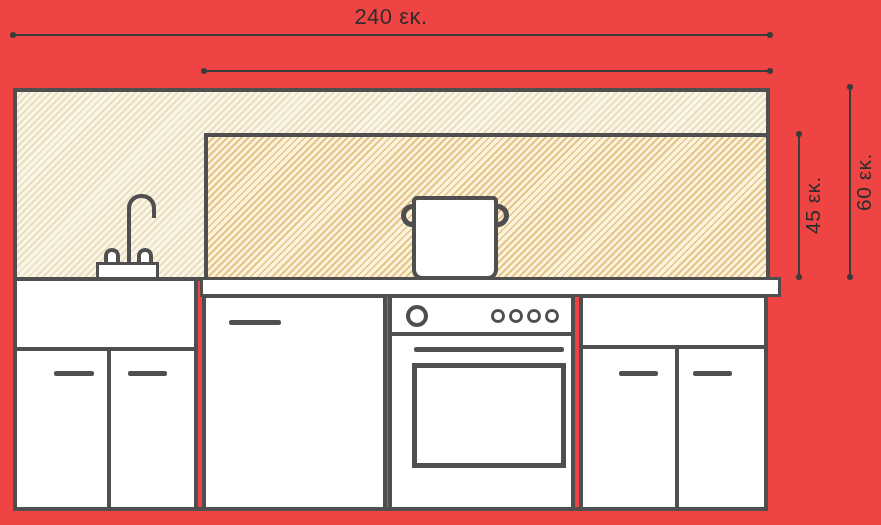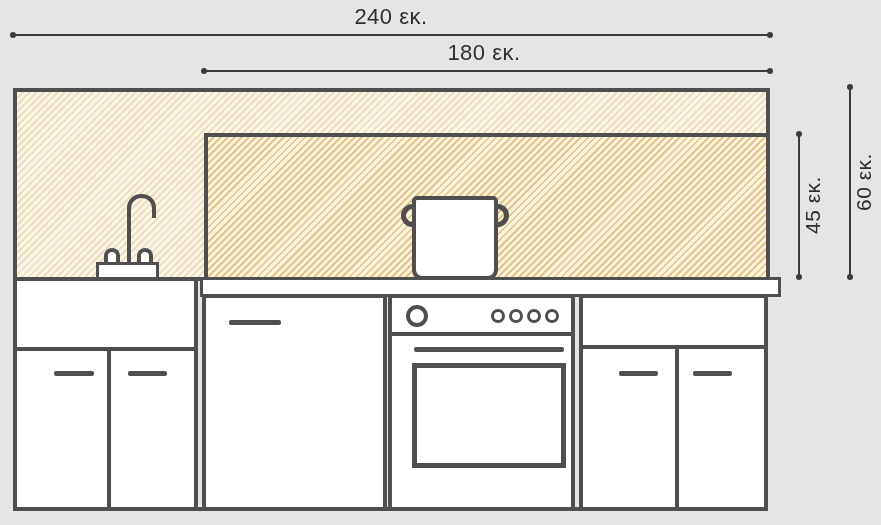--- a/index.html
+++ b/index.html
@@ -1,17 +1,17 @@
 <!DOCTYPE html>
 <html style="--line: #4f4f4f; --dim: #3b3b3b; --text: #2e2e2e; --outer_hatch_bg: #fbf5e8; --outer_hatch_line: #ebdfc1; --inner_hatch_bg: #fbf2dc; --inner_hatch_line: #e7c68c;"><head>
 <meta charset="utf-8">
 <style>
   html,body{margin:0;padding:0;background:#fff;}
   .stage{
-    position:relative;width:881px;height:525px;background:#e5e5e5;overflow:hidden;
+    position:relative;width:881px;height:525px;background:#ef4444;overflow:hidden;
     font-family:"Liberation Sans","DejaVu Sans",sans-serif;color:var(--text,#2e2e2e);
   }
   .abs{position:absolute;box-sizing:border-box;}
   
   .dim-line-h{height:2px;background:var(--dim,#3b3b3b);}
   .dim-line-v{width:2px;background:var(--dim,#3b3b3b);}
   .dim-dot{width:6px;height:6px;border-radius:50%;background:var(--dim,#3b3b3b);}
   .dim-label{font-size:22px;letter-spacing:.5px;text-align:center;white-space:nowrap;}
   .dim-label-v{transform:rotate(-90deg);transform-origin:center center;height:26px;line-height:26px;}
   
@@ -45,21 +45,20 @@
 <div class="stage">
 
   <div class="abs dim-line-h" style="left:13px;top:34px;width:757px;"></div>
   <div class="abs dim-dot" style="left:10px;top:32px;"></div>
   <div class="abs dim-dot" style="left:767px;top:32px;"></div>
   <div class="abs dim-label" style="left:311px;top:4px;width:160px;">240 εκ.</div>
 
   <div class="abs dim-line-h" style="left:204px;top:70px;width:566px;"></div>
   <div class="abs dim-dot" style="left:201px;top:68px;"></div>
   <div class="abs dim-dot" style="left:767px;top:68px;"></div>
-  <div class="abs dim-label" style="left:404px;top:40px;width:160px;">180 εκ.</div>
 
   <div class="abs dim-line-v" style="left:798px;top:134px;height:143px;"></div>
   <div class="abs dim-dot" style="left:796px;top:131px;"></div>
   <div class="abs dim-dot" style="left:796px;top:274px;"></div>
   <div class="abs dim-label dim-label-v" style="left:768px;top:192px;width:90px;font-size:21px;">45 εκ.</div>
 
   <div class="abs dim-line-v" style="left:849px;top:87px;height:190px;"></div>
   <div class="abs dim-dot" style="left:847px;top:84px;"></div>
   <div class="abs dim-dot" style="left:847px;top:274px;"></div>
   <div class="abs dim-label dim-label-v" style="left:819px;top:169px;width:90px;font-size:21px;">60 εκ.</div>

